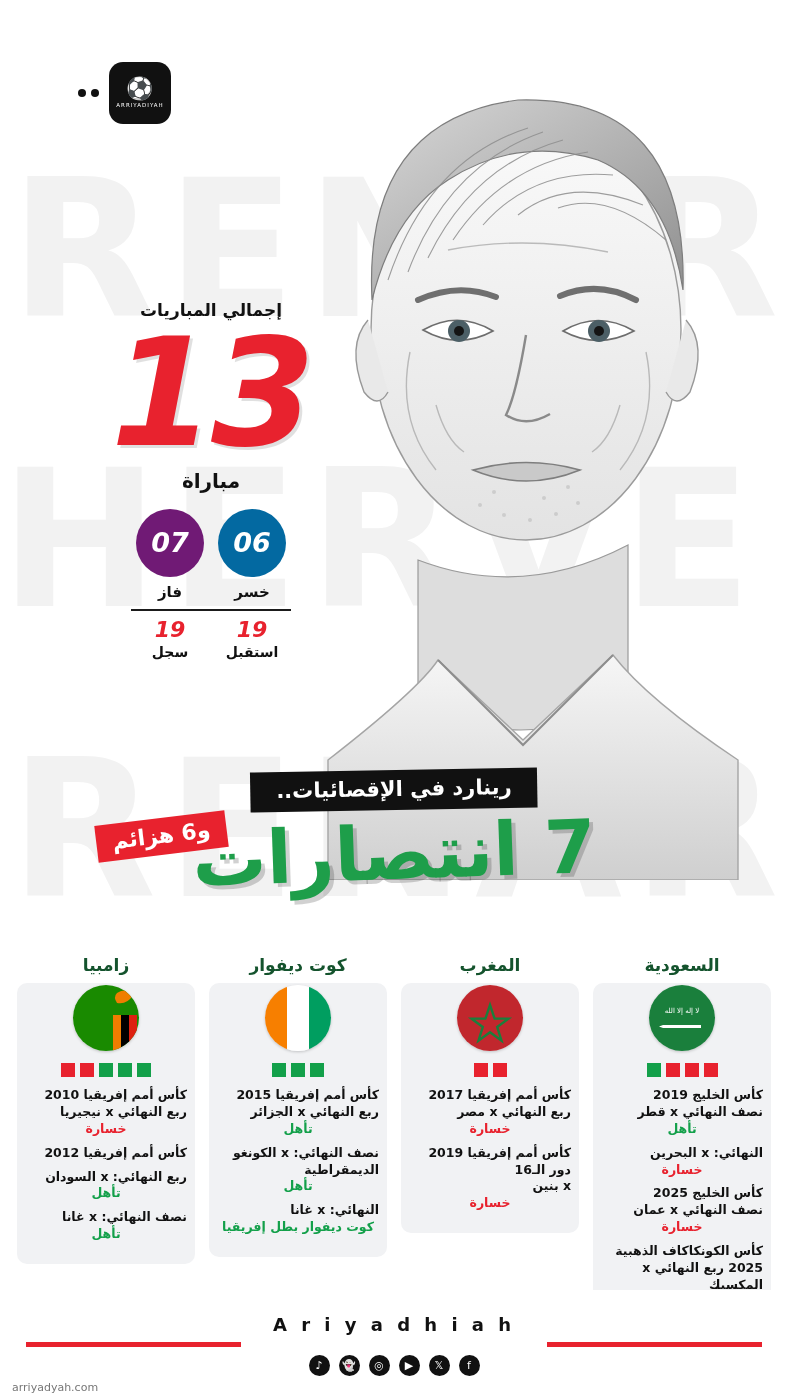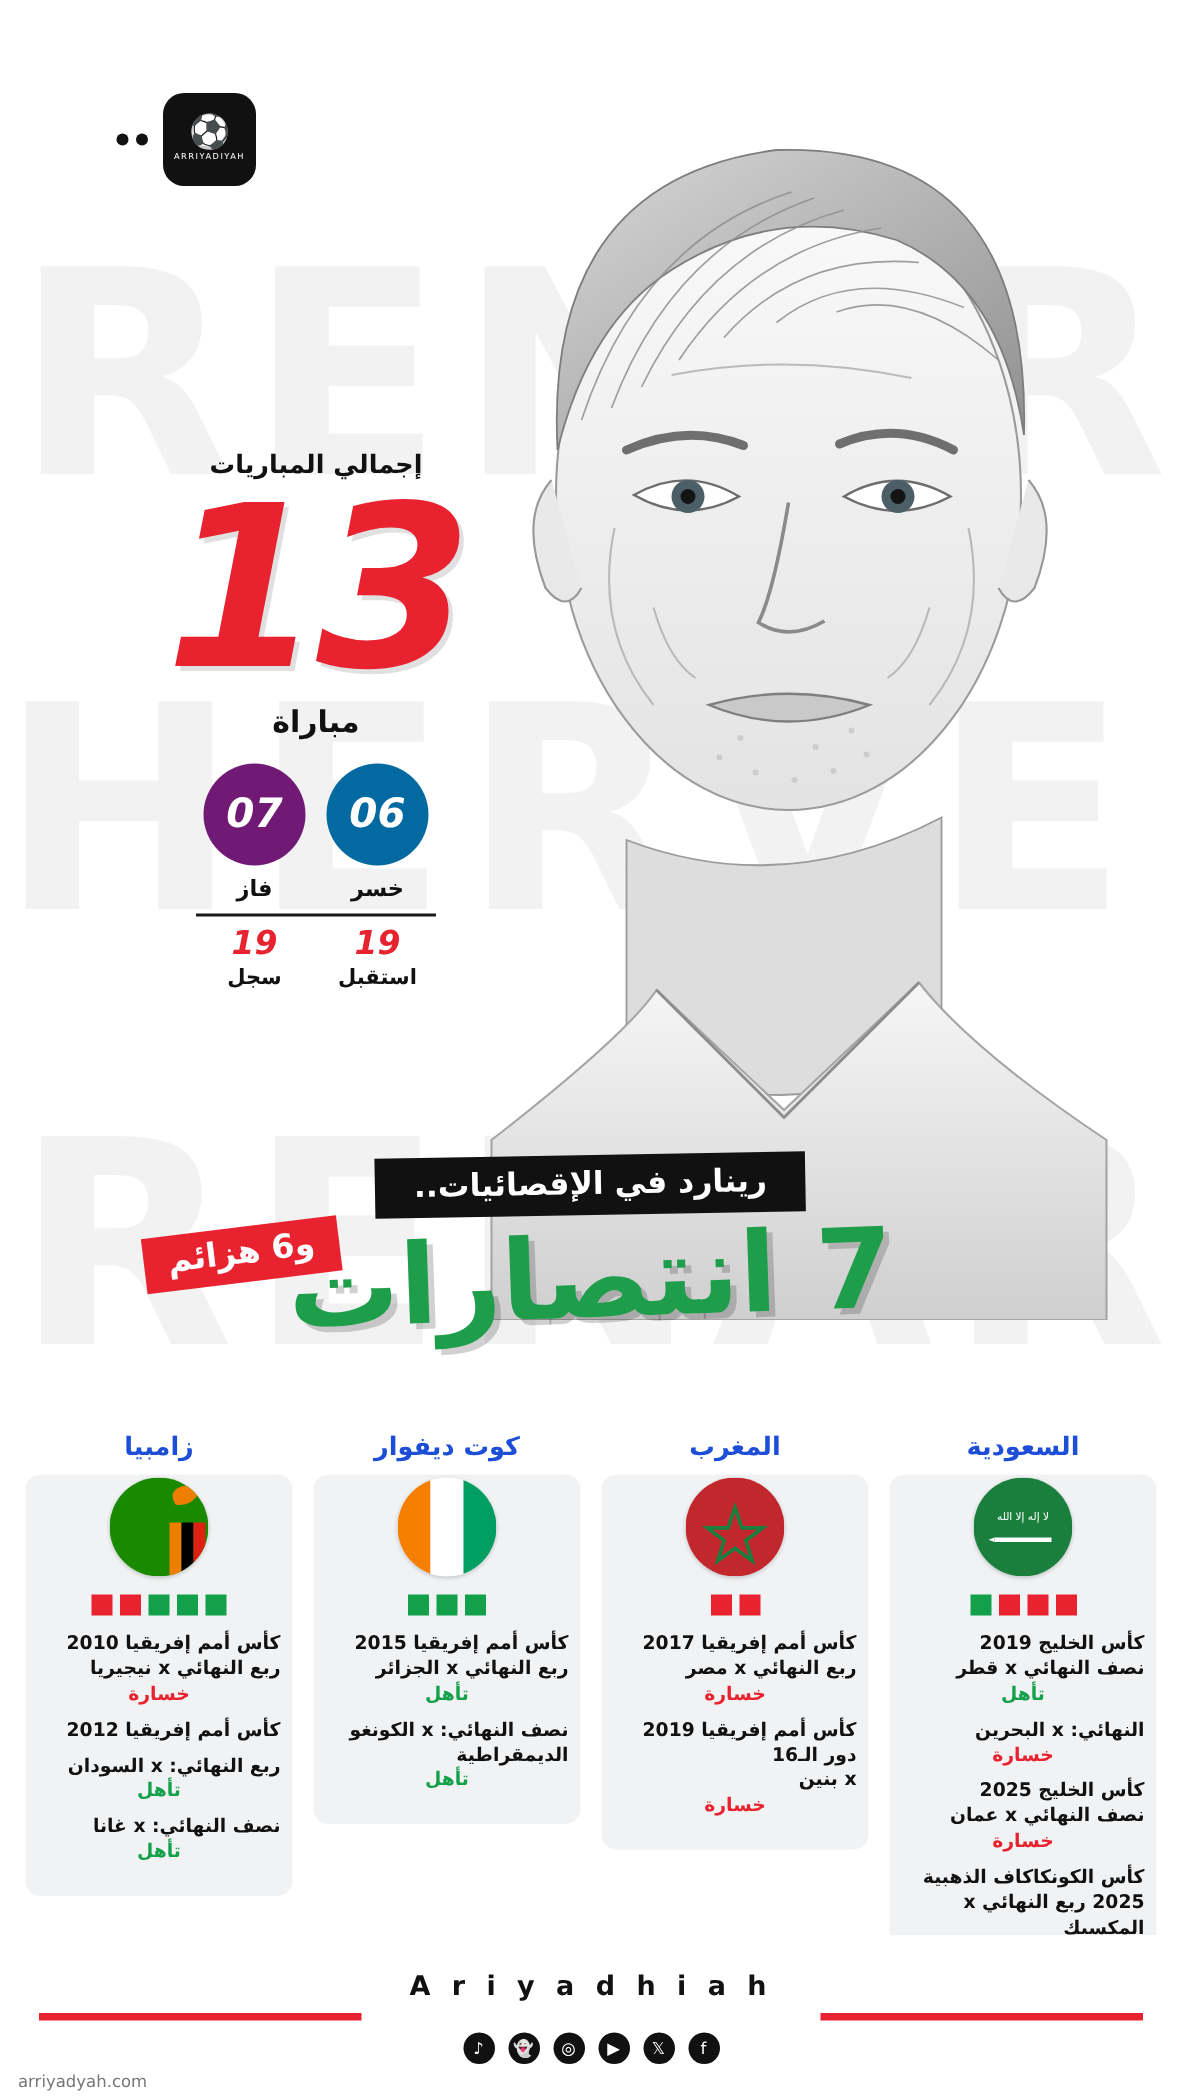--- a/index.html
+++ b/index.html
@@ -208,21 +208,21 @@
     flex-direction: row;
     justify-content: center;
     gap: 14px;
     padding: 0 14px;
   }
   .card-col { width: 178px; }
   .card-title {
     text-align: center;
     font-size: 17px;
     font-weight: bold;
-    color: #1d4ed8;
+    color: #14532d;
     margin-bottom: 8px;
   }
   .card {
     background: #f1f2f4;
     border-radius: 10px;
     padding: 2px 8px 14px;
     display: flex;
     flex-direction: column;
     align-items: center;
   }
@@ -531,20 +531,24 @@
         <div class="entries">
           <div class="entry">
             <div class="ln">كأس أمم إفريقيا 2015</div>
             <div class="ln">ربع النهائي x الجزائر</div>
             <div class="res win">تأهل</div>
           </div>
           <div class="entry">
             <div class="ln">نصف النهائي: x الكونغو الديمقراطية</div>
             <div class="res win">تأهل</div>
           </div>
+          <div class="entry">
+            <div class="ln">النهائي: x غانا</div>
+            <div class="res win">كوت ديفوار بطل إفريقيا</div>
+          </div>
         </div>
       </div>
     </div>
 
     <div class="card-col">
       <div class="card-title">زامبيا</div>
       <div class="card">
         <div class="flag">
           <svg viewBox="0 0 66 66">
               <rect width="66" height="66" fill="#198a00"></rect>

